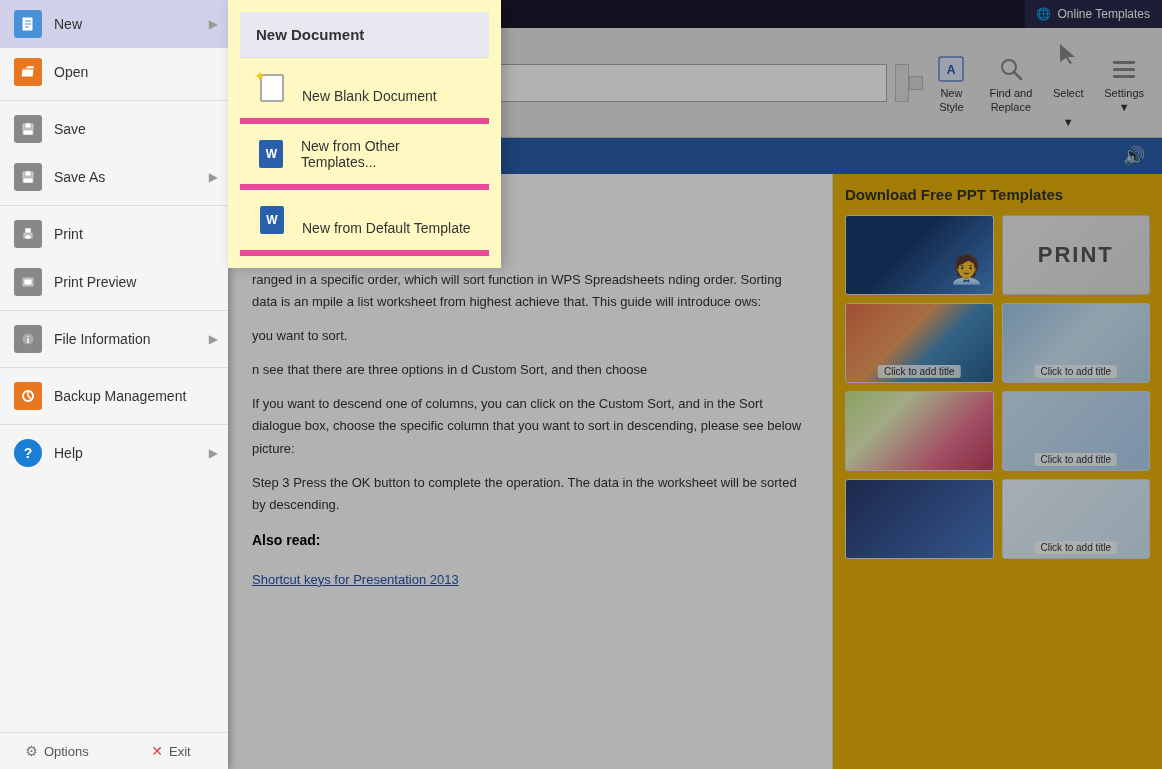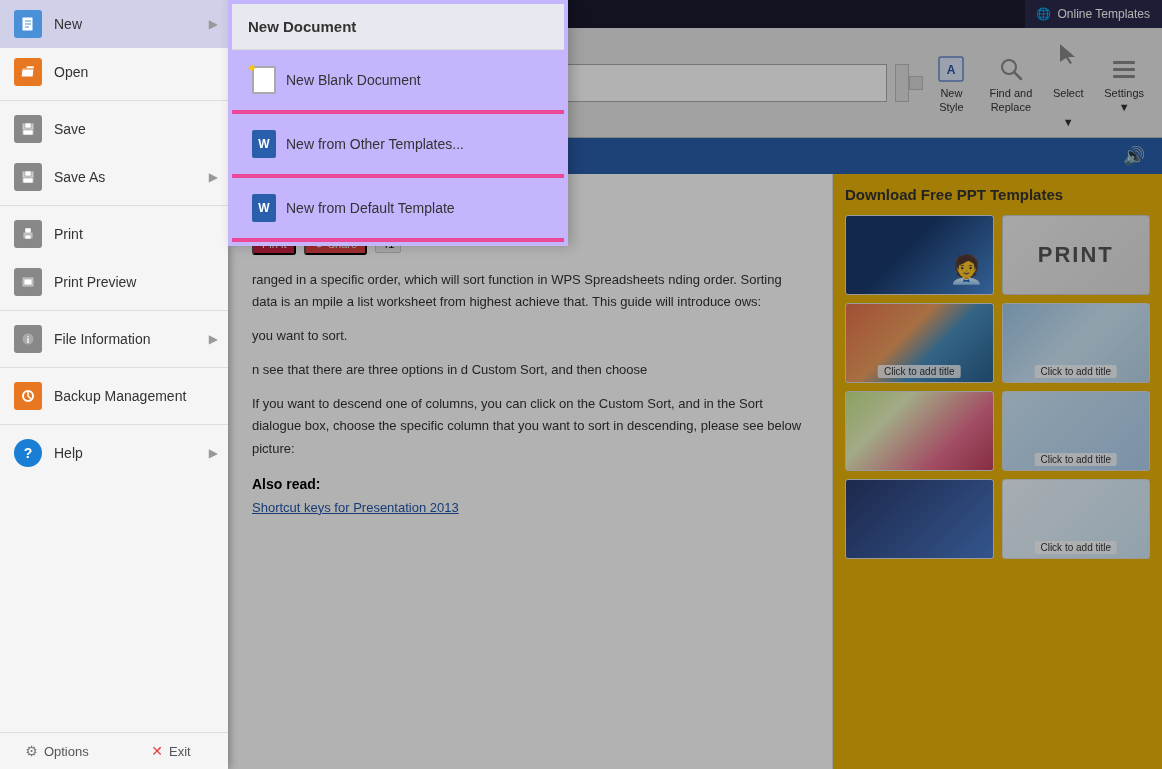--- a/index.html
+++ b/index.html
@@ -137,41 +137,41 @@
       gap: 6px;
     }
     .options-icon { font-size: 14px; color: #777; }
     .exit-icon { color: #e04040; font-size: 14px; }
 
     
     .new-doc-panel {
       position: absolute;
       top: 0;
       left: 228px;
-      width: 340px;
-      background: #c4b5fd;
+      width: 273px;
+      background: #fef9c3;
       z-index: 20;
       box-shadow: 4px 0 12px rgba(0,0,0,0.2);
-      padding: 4px;
+      padding: 12px;
     }
     .new-doc-header {
       background: #e8e8f0;
       padding: 14px 16px;
       font-size: 15px;
       font-weight: bold;
       color: #333;
       border-bottom: 1px solid #ddd;
     }
     .new-doc-item {
       display: flex;
-      align-items: center;
+      align-items: flex-end;
       padding: 14px 16px;
-      gap: 6px;
+      gap: 14px;
       cursor: pointer;
-      border-bottom: 4px solid #ec4899;
+      border-bottom: 6px solid #ec4899;
     }
     .new-doc-item-icon {
       width: 32px; height: 32px;
       display: flex; align-items: center; justify-content: center;
     }
     .doc-icon-blank {
       width: 24px; height: 28px;
       border: 2px solid #aaa;
       background: white;
       position: relative;
@@ -229,21 +229,21 @@
       background: #cc2244; color: white; padding: 3px 8px; border-radius: 3px; font-size: 11px; cursor: pointer;
     }
     .share-btn {
       background: #e04444; color: white; padding: 3px 8px; border-radius: 3px; font-size: 11px; cursor: pointer;
       display: flex; align-items: center; gap: 4px;
     }
     .share-count {
       background: #f0f0f0; border: 1px solid #ccc; padding: 2px 6px; font-size: 11px; border-radius: 2px;
     }
     .page-text { font-size: 13px; line-height: 1.7; color: #333; margin-bottom: 12px; }
-    .also-read { font-size: 14px; font-weight: bold; margin: 16px 0 8px; }
+    .also-read { font-size: 14px; font-weight: bold; margin: 16px 0 24px; }
     .page-link { color: #2255aa; text-decoration: underline; cursor: pointer; font-size: 13px; display: block; margin: 4px 0; }
 
     
     .right-sidebar {
       width: 330px;
       background: #eab308;
       border-left: 1px solid #ddd;
       padding: 12px;
       overflow-y: auto;
     }
@@ -446,20 +446,21 @@
       <button class="share-btn">
         <span>⊕</span>
         <span>Share</span>
       </button>
       <span class="share-count">41</span>
     </div>
     <p class="page-text">ranged in a specific order, which will sort function in WPS Spreadsheets nding order. Sorting data is an mpile a list worksheet from highest achieve that. This guide will introduce ows:</p>
     <p class="page-text">you want to sort.</p>
     <p class="page-text">n see that there are three options in d Custom Sort, and then choose</p>
     <p class="page-text">If you want to descend one of columns, you can click on the Custom Sort, and in the Sort dialogue box, choose the specific column that you want to sort in descending, please see below picture:</p>
+    <p class="page-text">Step 3 Press the OK button to complete the operation. The data in the worksheet will be sorted by descending.</p>
     <div class="also-read">Also read:</div>
     <a class="page-link">Shortcut keys for Presentation 2013</a>
   </div>
 
   <div class="right-sidebar">
     <div class="right-sidebar-title">Download Free PPT Templates</div>
     <div class="template-grid">
 
       <div class="template-thumb t1">
         <span class="template-person">🧑‍💼</span>

